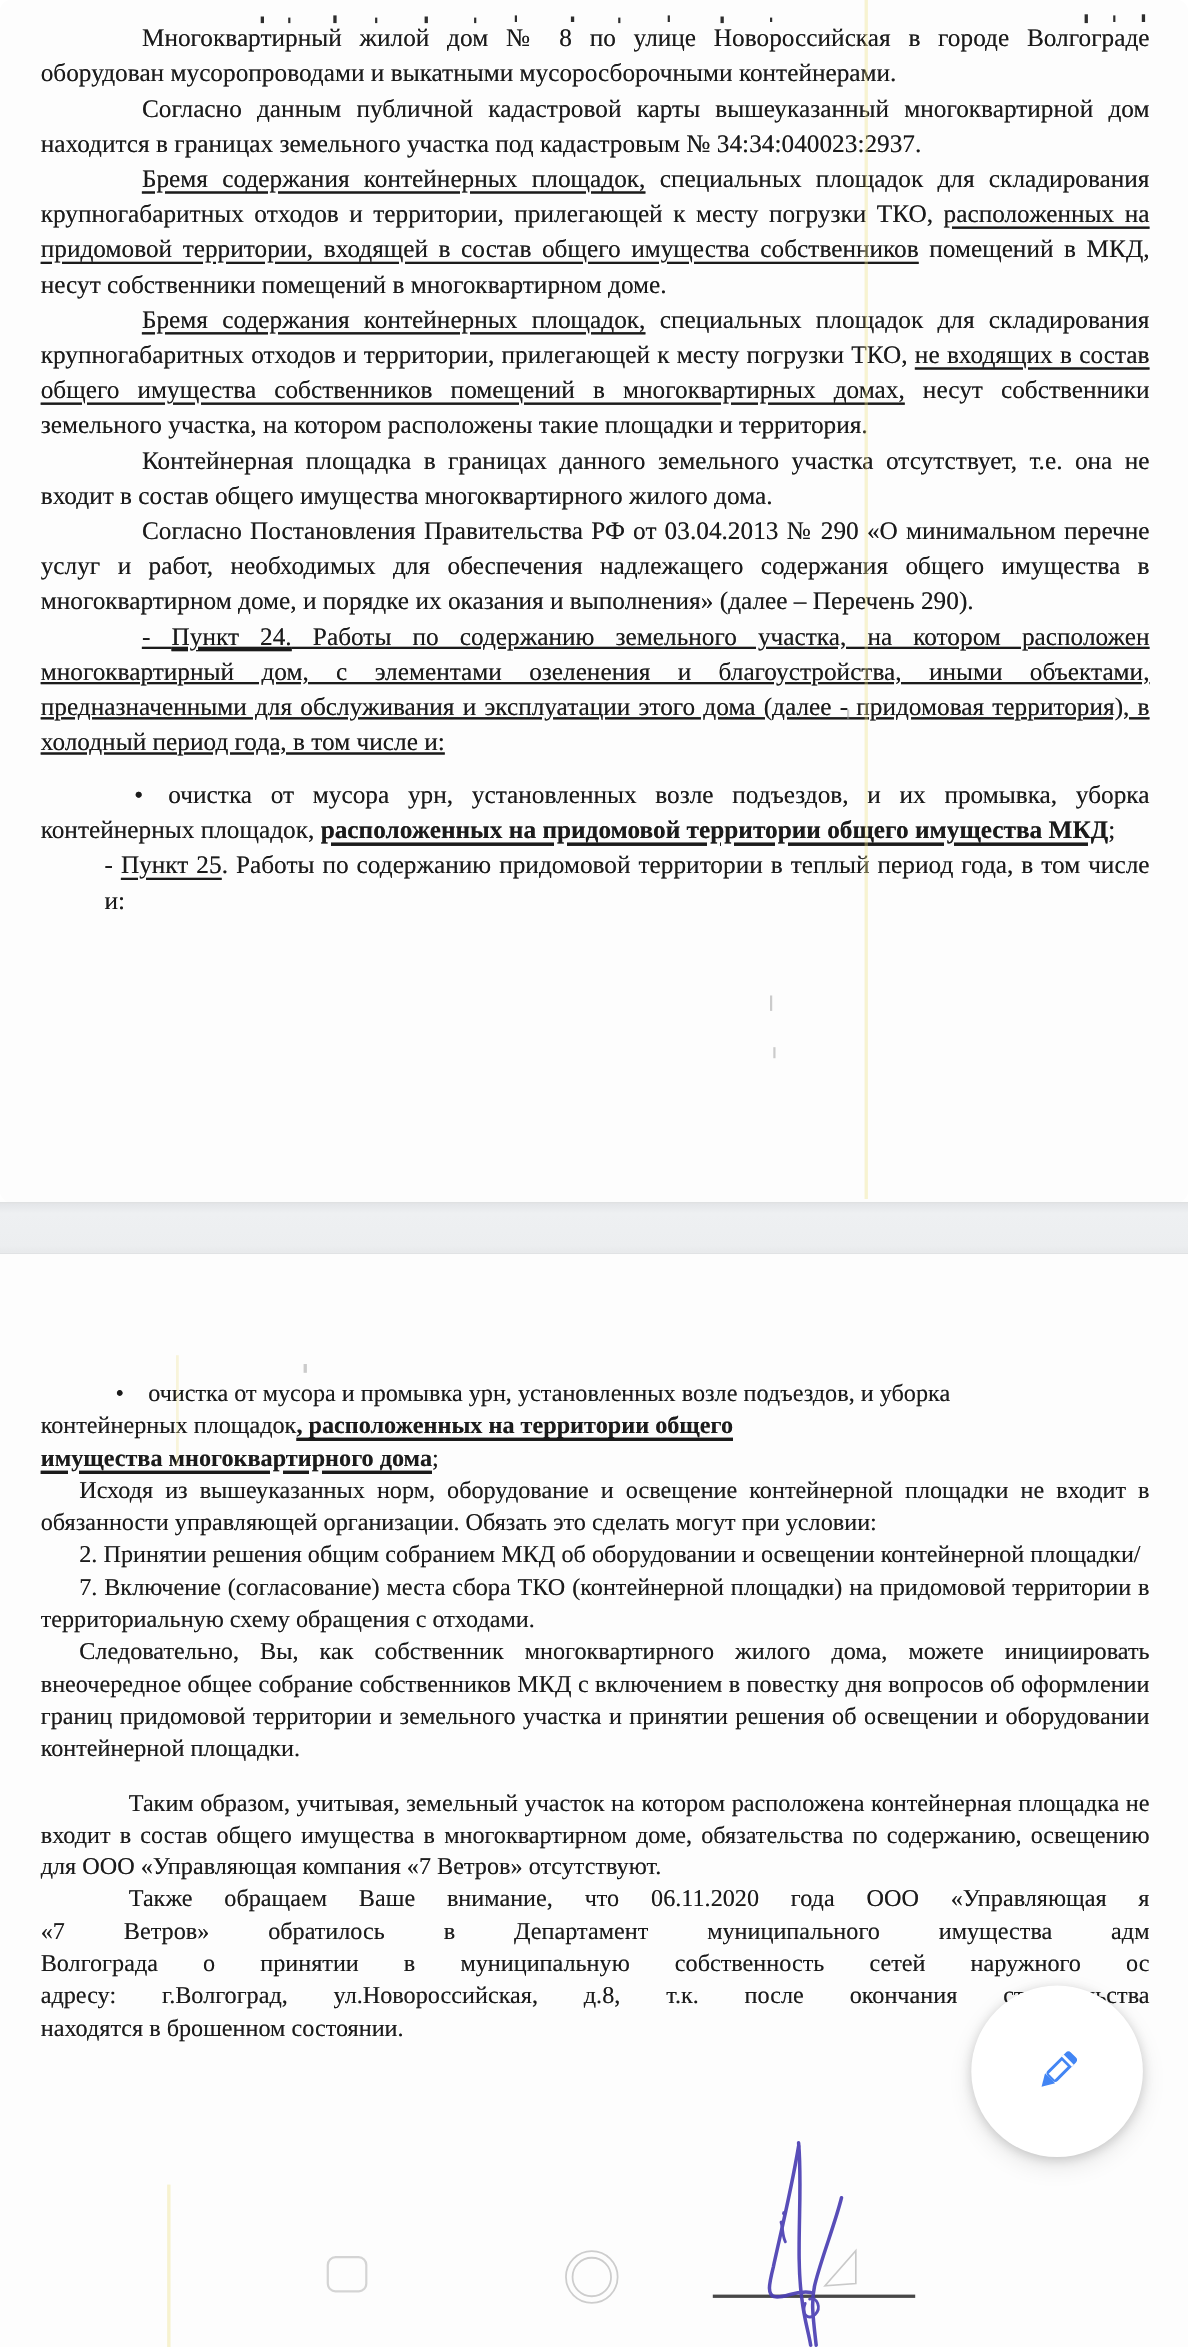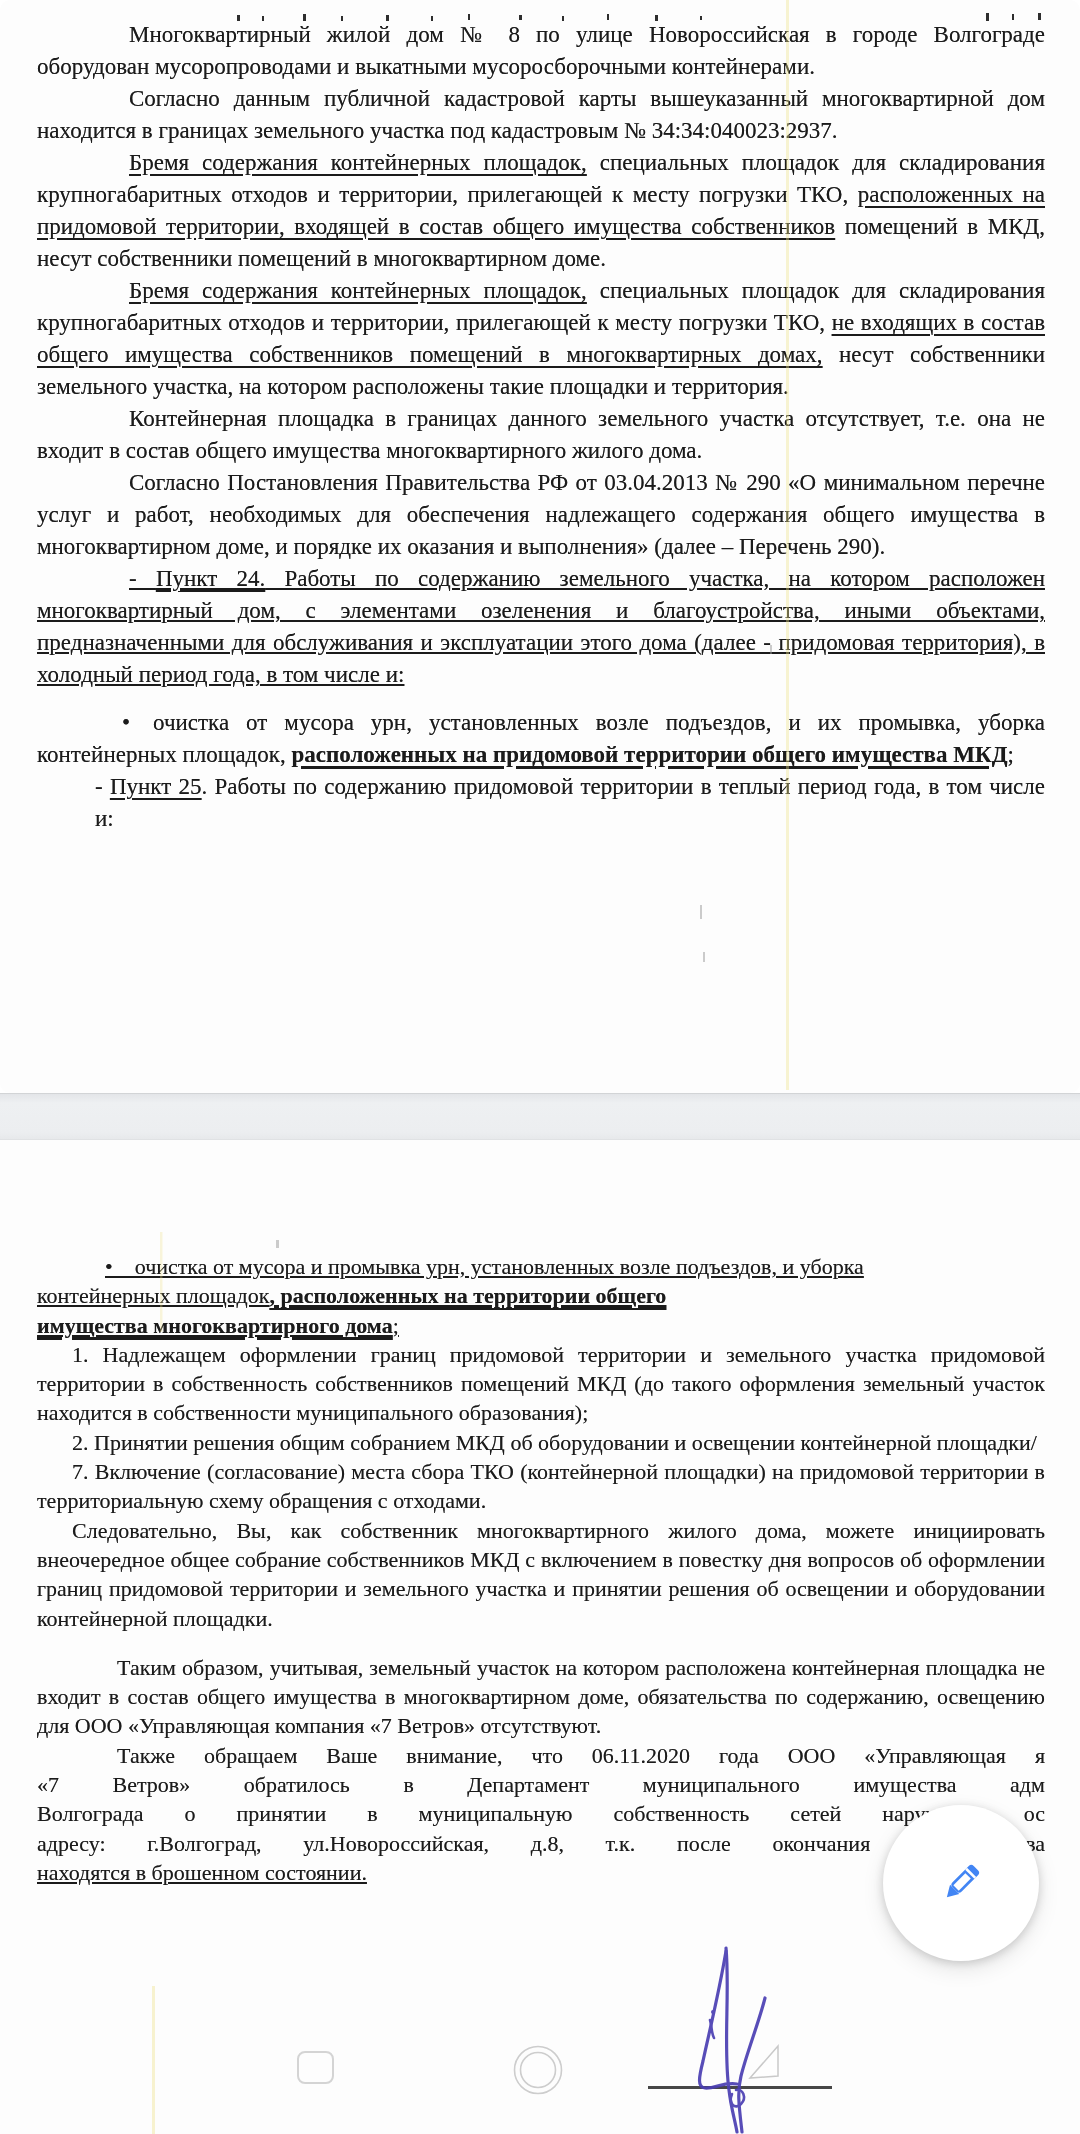--- a/index.html
+++ b/index.html
@@ -14,21 +14,21 @@
   .content{position:absolute;left:37px;right:35px;}
   #page1 .content{top:19px;font-size:23px;line-height:32px;
         text-shadow:0 0 0.5px rgba(0,0,0,.6);}
   #page2 .content{top:114px;font-size:22px;line-height:29.3px;
         text-shadow:0 0 0.4px rgba(0,0,0,.5);}
   .blk{text-align:justify;margin:0;}
   .blk.left{text-align:left;}
   .u{text-decoration:underline;text-decoration-thickness:2px;text-underline-offset:4px;}
   .bu{font-weight:700;text-decoration:underline;text-decoration-thickness:2.5px;text-underline-offset:4px;}
   .jline{text-align:justify;text-align-last:justify;}
-  .jline.last{text-align-last:left;text-decoration:underline;}
+  .jline.last{text-align-last:left;}
   
   .closing span{position:absolute;font-size:23px;white-space:nowrap;}
   #regards{left:35px;top:2054px;}
   #title{left:395px;top:2058px;}
   #signname{left:843px;top:2058px;}
   #sigline{position:absolute;left:648px;top:2086px;width:184px;height:2.5px;background:#474747;z-index:3;}
   
   #artifacts{position:absolute;left:0;top:0;z-index:5;pointer-events:none;}
   
   .fab{position:absolute;left:883px;top:1805px;width:156px;height:156px;border-radius:50%;
@@ -54,21 +54,21 @@
 
 <div class="band"></div>
 
 <div class="page" id="page2">
   <div class="content">
       <div class="blk left">
         <div class="jline last" style="text-indent: 68px;"><span>• очистка от мусора и промывка урн, установленных возле подъездов, и уборка</span></div>
         <div class="jline last"><span>контейнерных площадок</span><span class="bu">, расположенных на территории общего</span></div>
         <div class="jline last"><span class="bu">имущества многоквартирного дома</span><span>;</span></div>
       </div>
-      <div class="blk" style="text-indent: 35px;"><span>1.  Надлежащем оформлении границ придомовой территории и земельного участка придомовой территории в собственность собственников помещений МКД (до такого оформления земельный участок находится в собственности муниципального образования);</span></div>
+      <div class="blk" style="text-indent: 35px;"><span>Исходя из вышеуказанных норм, оборудование и освещение контейнерной площадки не входит в обязанности управляющей организации. Обязать это сделать могут при условии:</span></div>
       <div class="blk" style="text-indent: 35px;"><span>2.  Принятии решения общим собранием МКД об оборудовании и освещении контейнерной площадки/</span></div>
       <div class="blk" style="text-indent: 35px;"><span>7.  Включение (согласование) места сбора ТКО (контейнерной площадки) на придомовой территории в территориальную схему обращения с отходами.</span></div>
       <div class="blk" style="text-indent: 35px;"><span>Следовательно, Вы, как собственник многоквартирного жилого дома, можете инициировать внеочередное общее собрание собственников МКД с включением в повестку дня вопросов  об оформлении границ придомовой территории и земельного участка и принятии решения об освещении и оборудовании контейнерной площадки.</span></div>
       <div class="blk" style="text-indent: 80px; margin-top: 20px;"><span>Таким образом, учитывая, земельный участок на котором расположена контейнерная площадка не входит в состав общего имущества в многоквартирном доме, обязательства по содержанию, освещению для ООО «Управляющая компания «7 Ветров» отсутствуют.</span></div>
       <div class="blk">
         <div class="jline" style="text-indent: 80px;"><span>Также обращаем Ваше внимание, что 06.11.2020 года ООО «Управляющая </span><span>я</span></div>
         <div class="jline"><span>«7 Ветров» обратилось в Департамент муниципального имущества адм</span></div>
         <div class="jline"><span>Волгограда о принятии в муниципальную собственность сетей наружного ос</span></div>
         <div class="jline"><span>адресу: г.Волгоград, ул.Новороссийская, д.8, т.к. после окончания строительства</span></div>
         <div class="jline last"><span>находятся в брошенном состоянии.</span></div>

